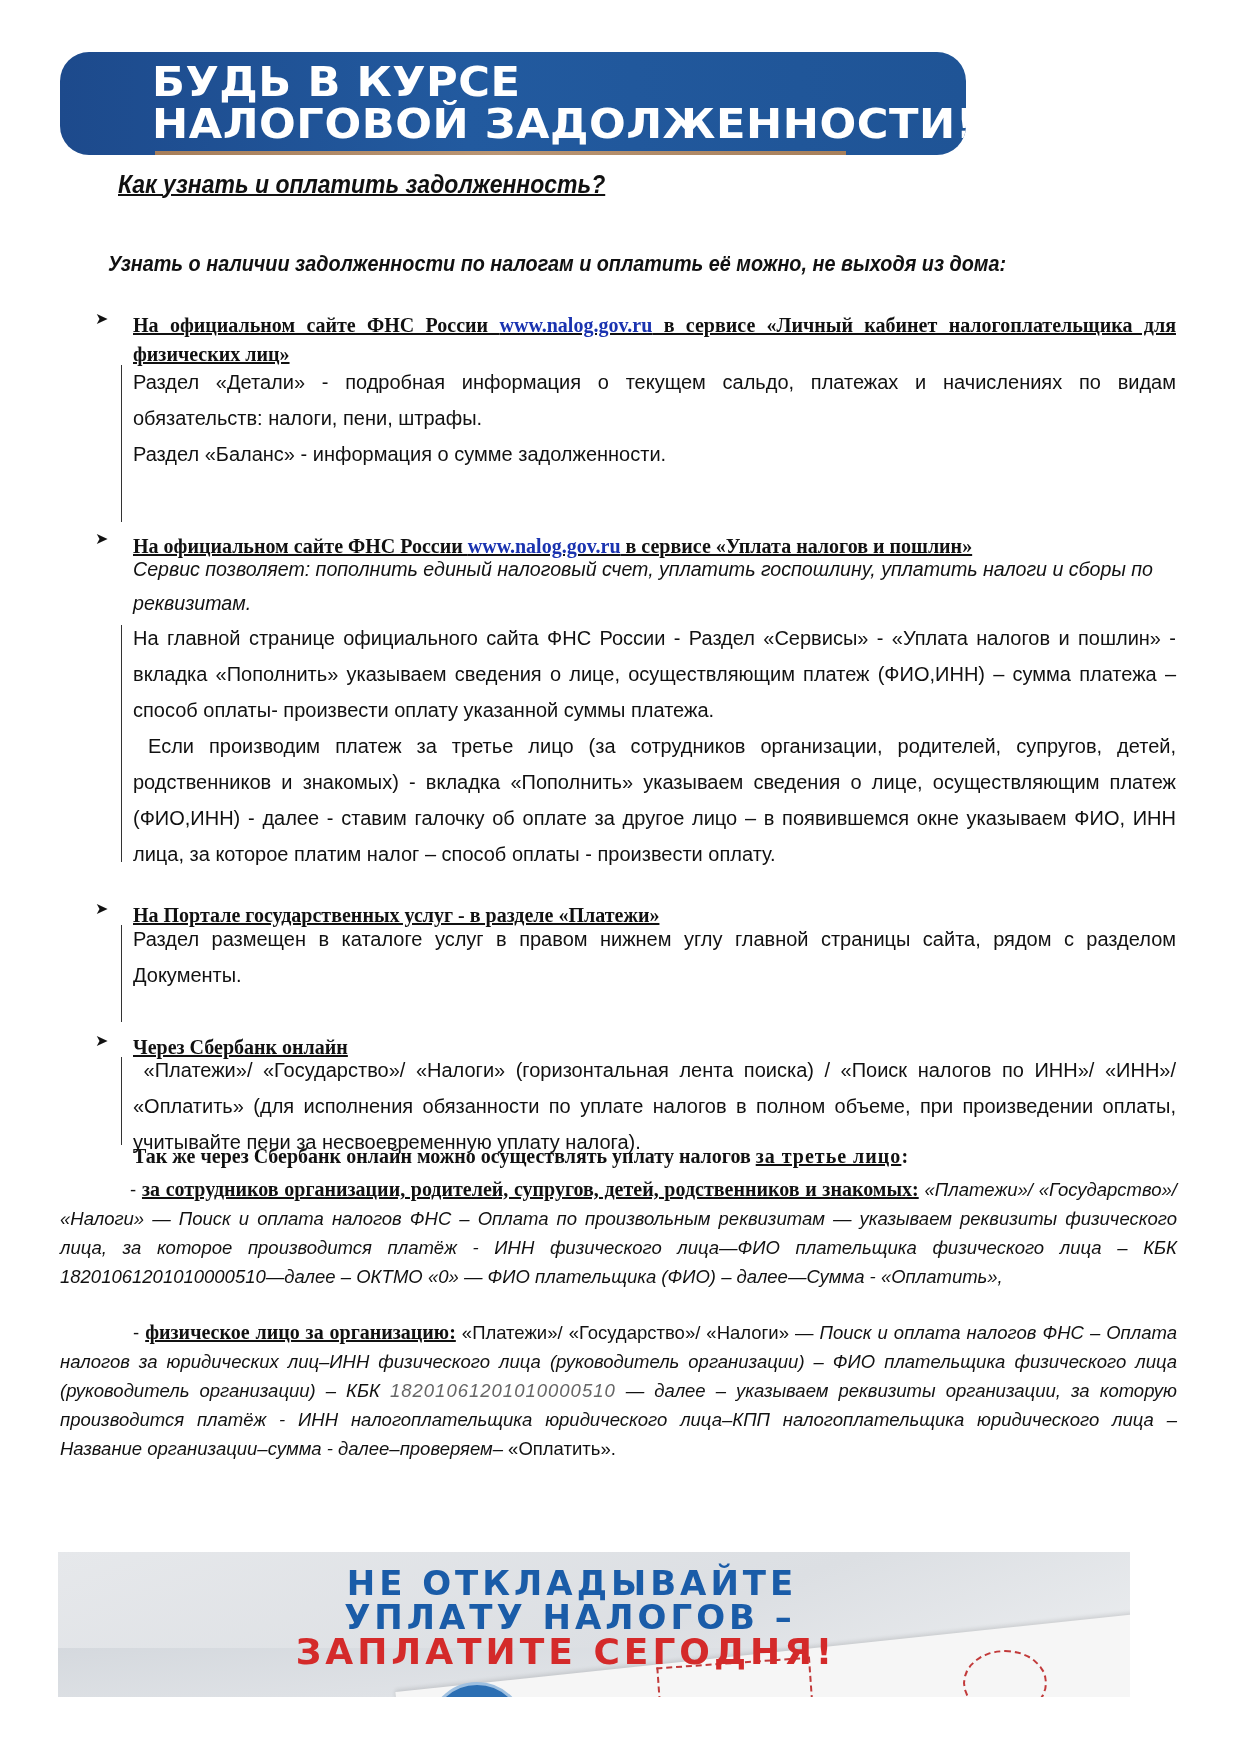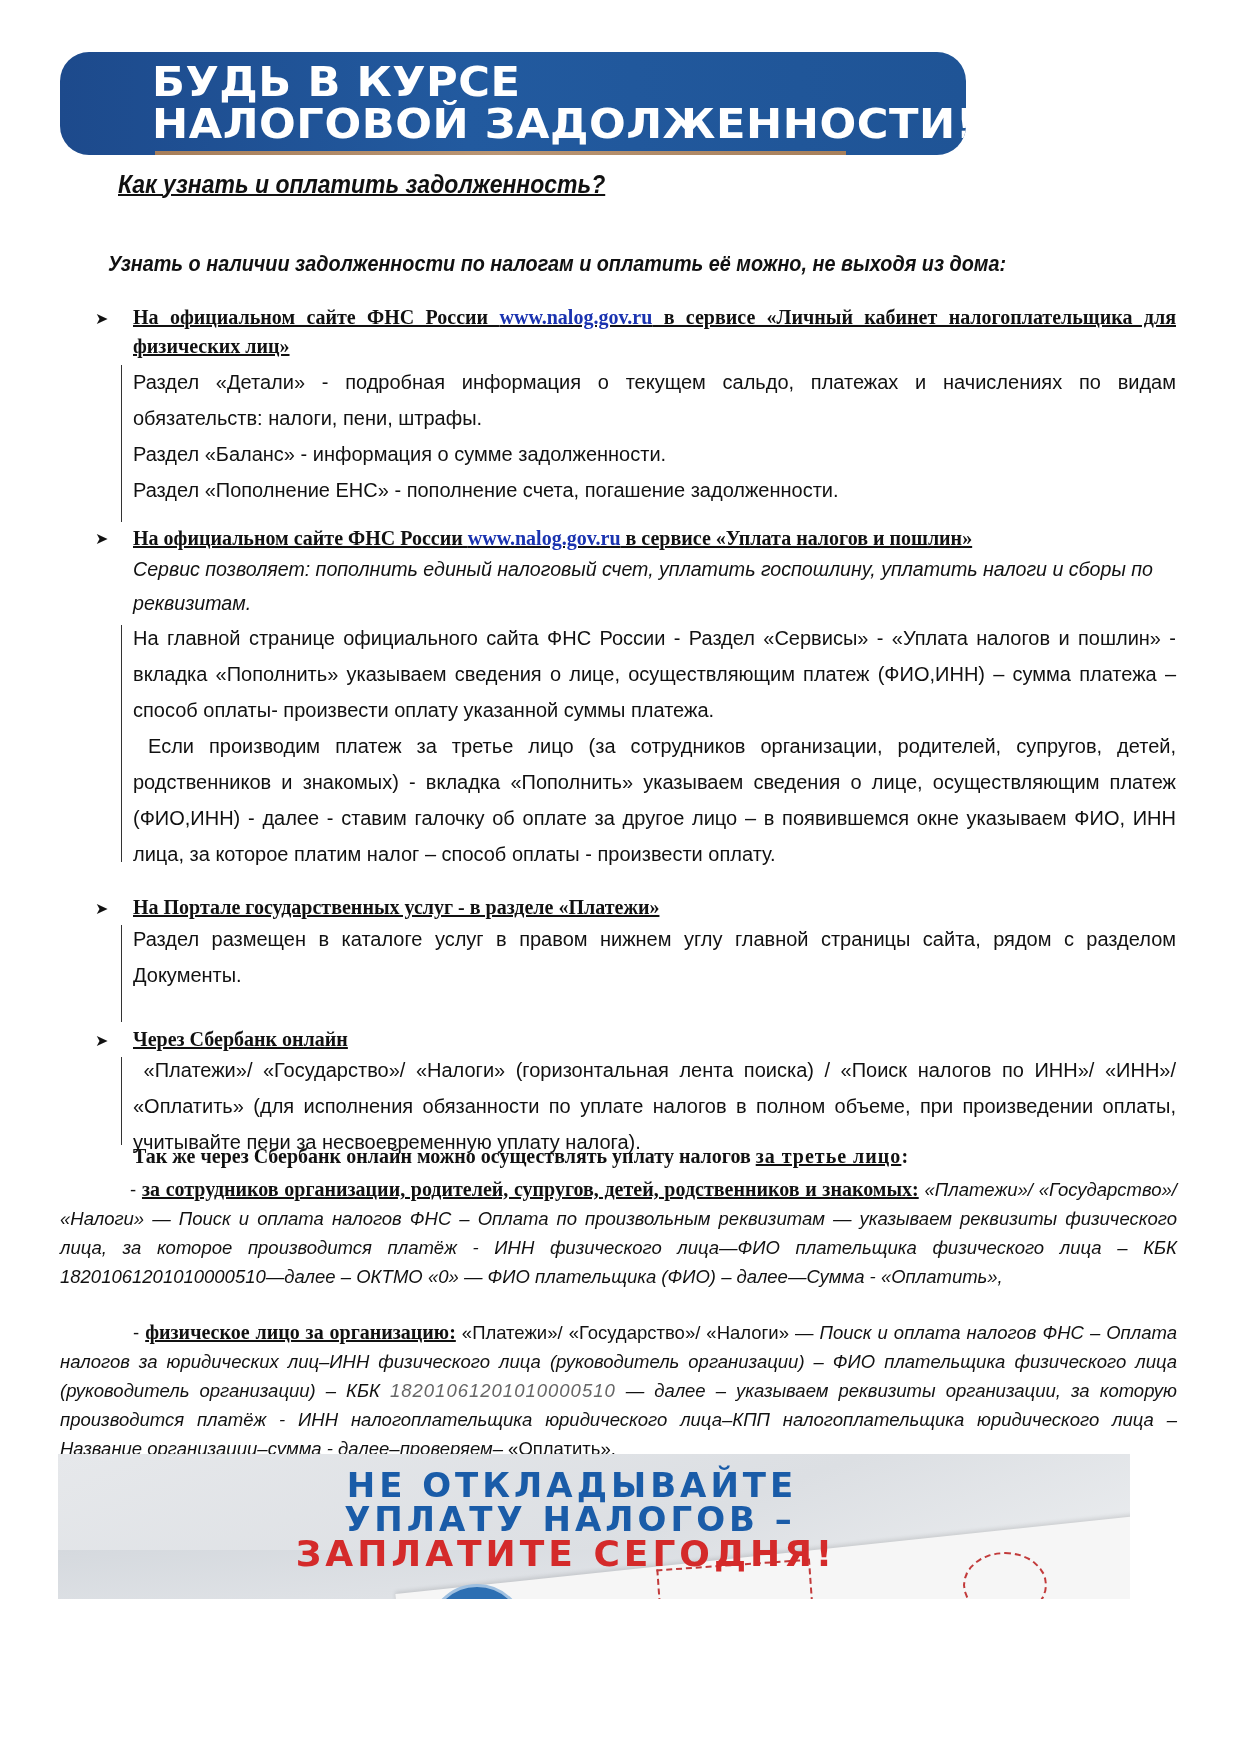--- a/index.html
+++ b/index.html
@@ -19,21 +19,21 @@
   .heading { position:absolute; left:118px; top:170px; font-family:"Liberation Sans", sans-serif;
     font-style:italic; font-weight:bold; font-size:25px; text-decoration:underline;
     text-decoration-thickness:2px; transform:scaleX(0.92); transform-origin:left; }
 
   .intro { position:absolute; left:108px; top:251px; font-style:italic; font-weight:bold;
     font-size:22px; transform:scaleX(0.9); transform-origin:left; white-space:nowrap; }
 
   .bullet { position:absolute; left:95px; font-size:16px; }
   .sec-title { position:absolute; left:133px; width:1043px; font-family:"Liberation Serif", serif;
     font-weight:bold; font-size:20px; text-decoration:underline; line-height:29px; text-align:justify;
-    text-align-last:left; }
+    text-align-last:left;margin-top:8px; }
   .link { color:#1a33b0; }
   .vline { position:absolute; left:121px; width:1px; background:#333; }
 
   .body-text { position:absolute; left:133px; width:1043px; font-size:20px; line-height:36px;
     text-align:justify; }
   .body-text p { margin:0; }
   .italic-sub { position:absolute; left:133px; width:1045px; font-style:italic; font-size:20px;
     line-height:34px; transform:scaleX(0.98); transform-origin:left; }
 
   .sber-bold { position:absolute; left:133px; top:1145px; font-family:"Liberation Serif", serif;
@@ -42,21 +42,21 @@
 
   .third-block { position:absolute; left:60px; width:1117px; font-size:18.5px; line-height:29px;
     text-align:justify; }
   .third-block .sub-head { font-family:"Liberation Serif", serif; font-weight:bold; text-decoration:underline;
     font-style:normal; font-size:20px;margin-top:29px; }
   .third-block .ital { font-style:italic; }
   .third-block .kbk-light { font-style:italic; color:#666; font-weight:normal; letter-spacing:1px; }
   .indent { display:inline-block; width:73px; }
   .indent2 { display:inline-block; width:70px; }
 
-  .banner-bot { position:absolute; left:58px; top:1454px; width:1072px; height:145px;
+  .banner-bot { position:absolute; left:58px; top:1552px; width:1072px; height:145px;
     background:linear-gradient(160deg,#e6e8eb 0%,#dcdfe3 55%,#eef0f2 100%); overflow:hidden; }
   .banner-bot .slab { position:absolute; left:0; right:0; top:96px; height:60px;
     background:linear-gradient(175deg,#d5d9de,#e9ebee); }
   .banner-bot .envelope { position:absolute; left:340px; top:100px; width:760px; height:90px;
     background:#f6f6f6; transform:rotate(-6deg); box-shadow:0 -2px 4px rgba(0,0,0,.12); }
   .banner-bot .stamp-rect { position:absolute; left:600px; top:110px; width:150px; height:50px;
     border:2px dashed #c23a3a; transform:rotate(-4deg); }
   .banner-bot .stamp-circle { position:absolute; left:905px; top:98px; width:80px; height:62px;
     border:2px dashed #c23a3a; border-radius:50%; }
   .banner-bot .seal { position:absolute; left:370px; top:130px; width:92px; height:92px;
@@ -78,21 +78,20 @@
 
 <div class="heading">Как узнать и оплатить задолженность?</div>
 <div class="intro">Узнать о наличии задолженности по налогам и оплатить её  можно, не выходя из дома:</div>
 
 <div class="bullet" style="top:309px;">➤</div>
 <div class="sec-title" style="top:303px; text-align:justify;"><span>На официальном сайте ФНС России </span><span class="link">www.nalog.gov.ru</span><span> в сервисе «Личный кабинет налогоплательщика для физических лиц»</span></div>
 <div class="vline" style="top:365px; height:157px;"></div>
 <div class="body-text" style="top:364px;">
   <p>Раздел «Детали» - подробная информация о текущем сальдо, платежах и начислениях  по видам обязательств: налоги, пени, штрафы.</p>
   <p>Раздел «Баланс» - информация о сумме задолженности.</p>
-  <p>Раздел «Пополнение ЕНС» - пополнение счета, погашение задолженности.</p>
 </div>
 
 <div class="bullet" style="top:529px;">➤</div>
 <div class="sec-title" style="top:524px;"><span>На официальном сайте ФНС России </span><span class="link">www.nalog.gov.ru</span><span> в сервисе  «Уплата налогов и пошлин»</span></div>
 <div class="italic-sub" style="top:552px;">Сервис позволяет: пополнить единый налоговый счет, уплатить госпошлину, уплатить налоги и сборы по реквизитам.</div>
 <div class="vline" style="top:625px; height:237px;"></div>
 <div class="body-text" style="top:620px;">
   <p>На главной странице официального сайта ФНС России - Раздел «Сервисы» - «Уплата налогов и пошлин» - вкладка «Пополнить» указываем сведения о  лице, осуществляющим платеж (ФИО,ИНН) – сумма платежа – способ оплаты- произвести оплату указанной суммы платежа.</p>
   <p style="white-space:pre-wrap;"> Если производим платеж за третье лицо (за сотрудников организации, родителей, супругов, детей, родственников и знакомых) - вкладка «Пополнить» указываем сведения о лице, осуществляющим платеж (ФИО,ИНН) - далее - ставим галочку об оплате за другое лицо – в появившемся окне указываем ФИО, ИНН лица, за которое платим налог – способ оплаты - произвести оплату.</p>
 </div>

